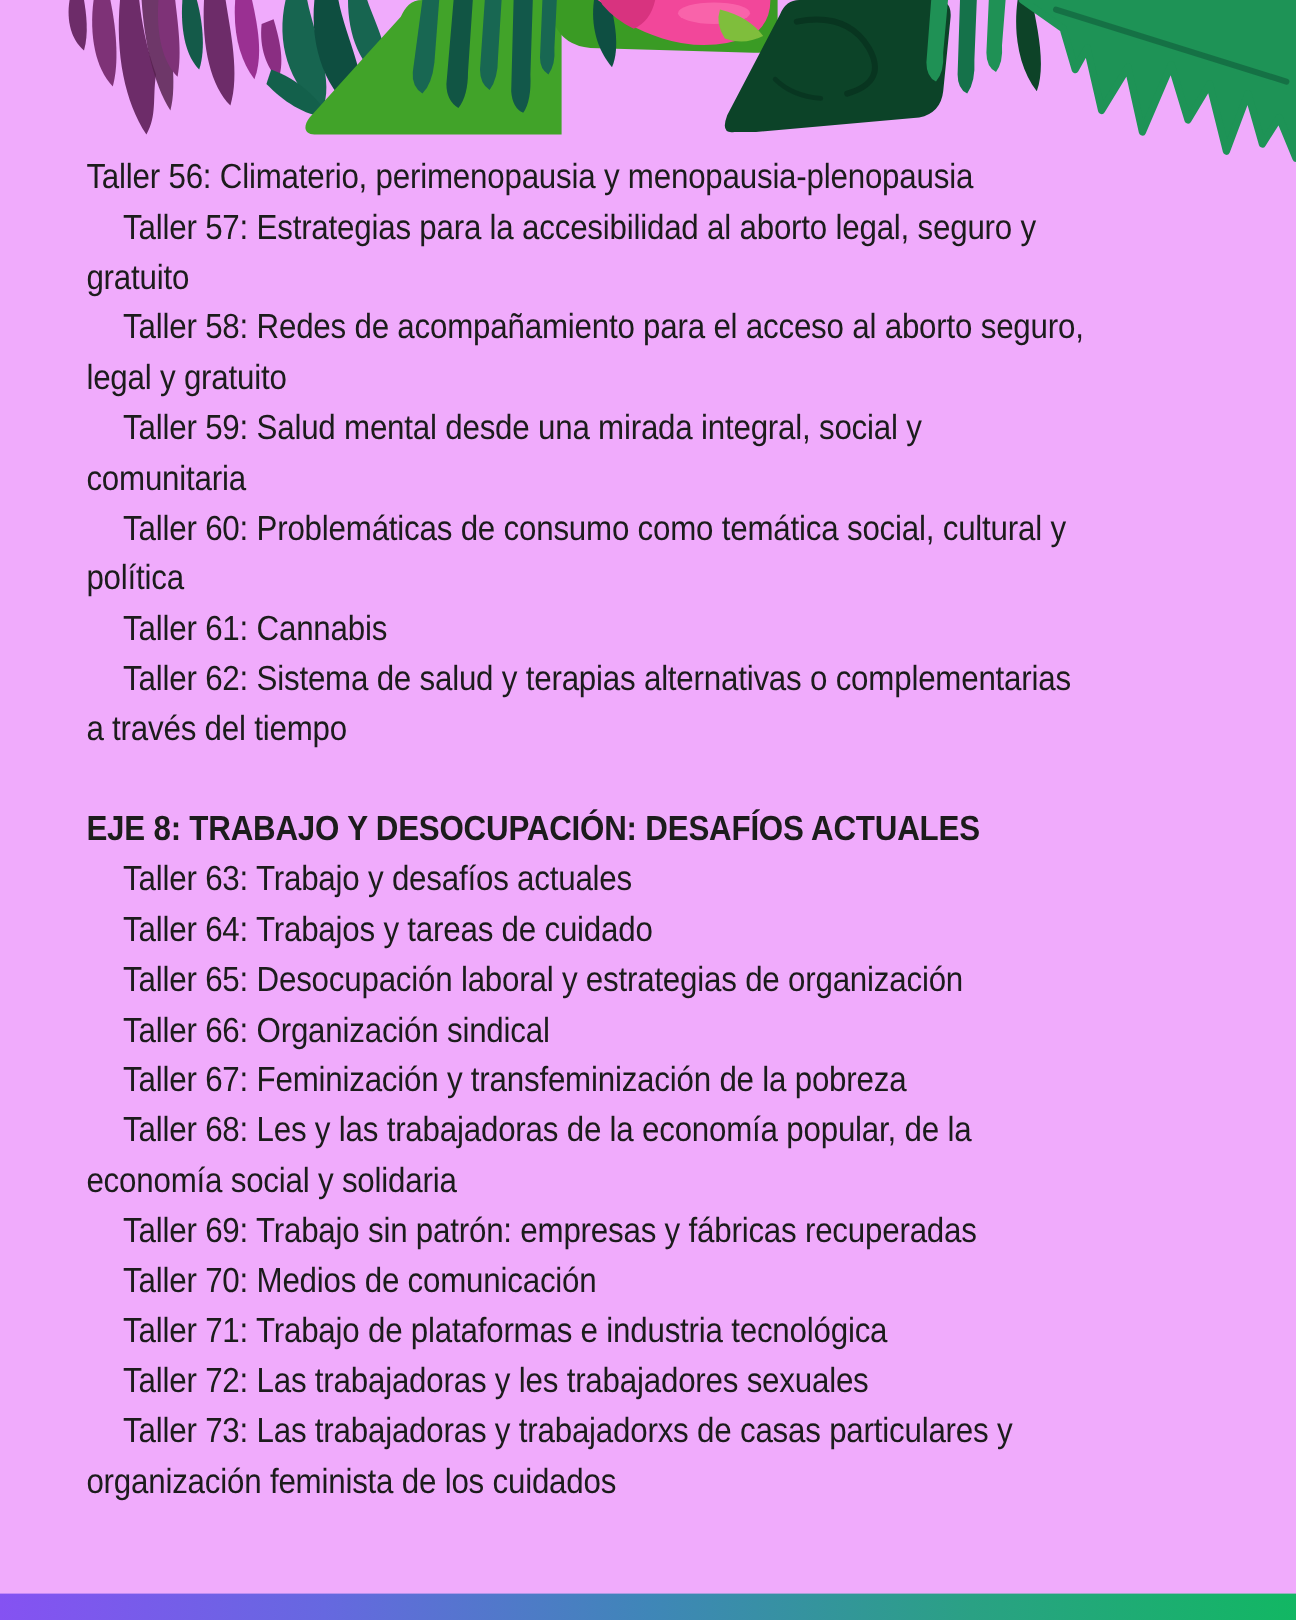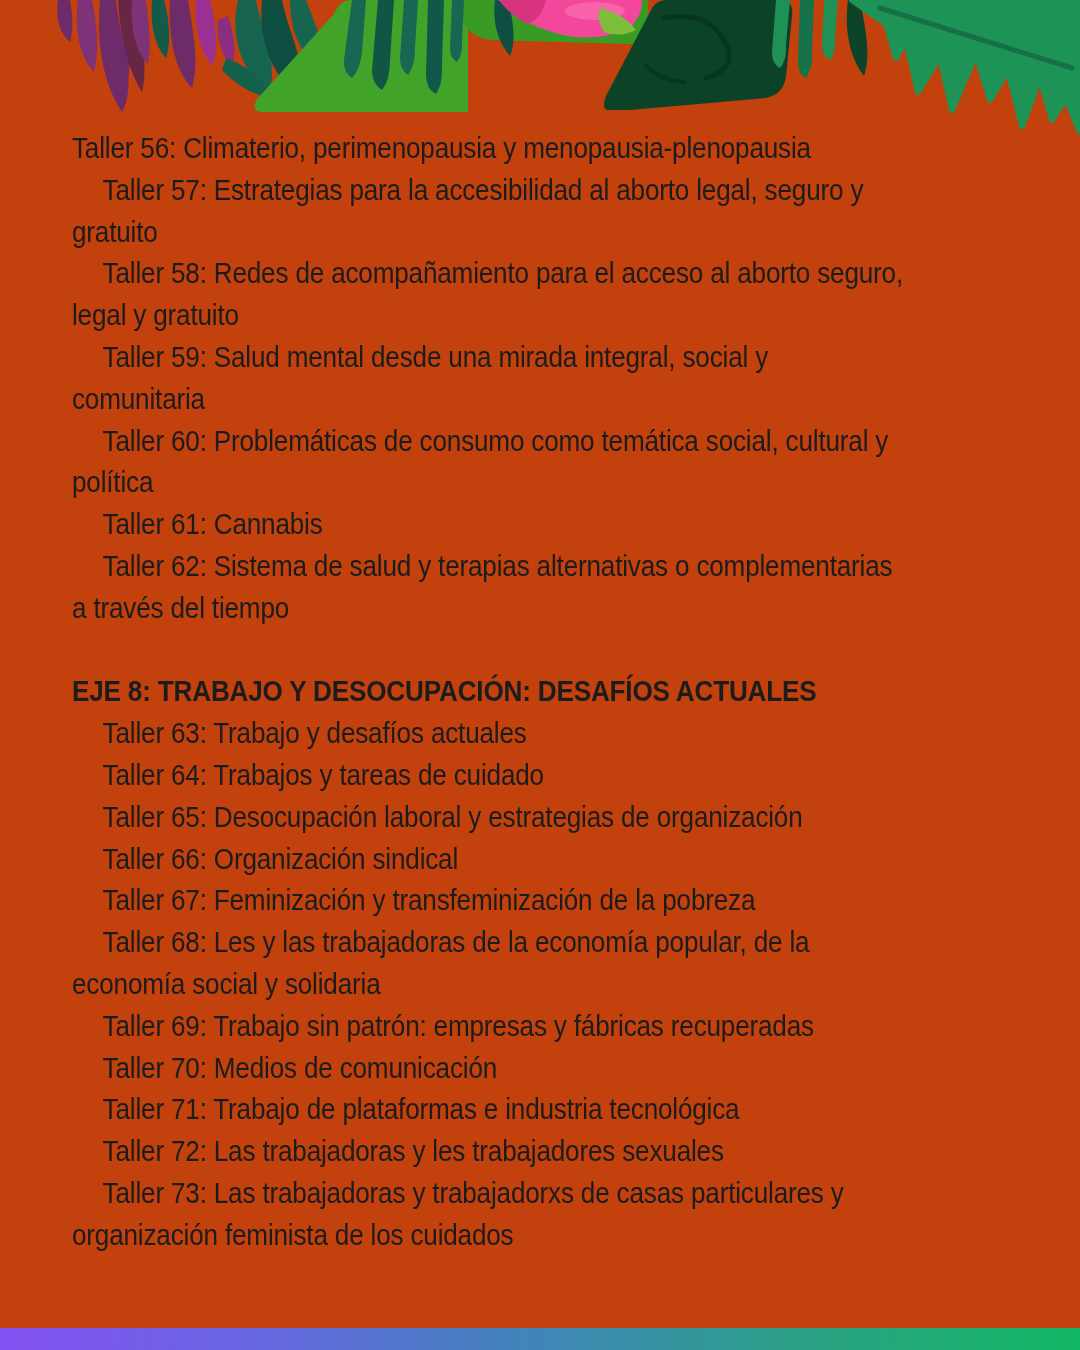--- a/index.html
+++ b/index.html
@@ -3,21 +3,21 @@
 <meta charset="utf-8">
 <style>
   html,body{margin:0;padding:0;}
   body{
     width:1080px;height:1350px;
     background:#ffffff;
     position:relative;
     overflow:hidden;
     font-family:"Liberation Sans","DejaVu Sans",sans-serif;
   }
-  .page{position:absolute;inset:0;background:#c2410c;text-decoration:underline;}
+  .page{position:absolute;inset:0;background:#f0abfc;text-decoration:underline;}
 
   
   .header-art{position:absolute;top:0;left:0;width:1080px;height:140px;}
 
   
   .doc-body{
     position:absolute;left:72px;top:128px;width:1120px;
     transform:scaleX(0.90);transform-origin:left top;
     color:#1c1c1c;
     font-size:29px;line-height:41.8px;letter-spacing:-0.2px;

